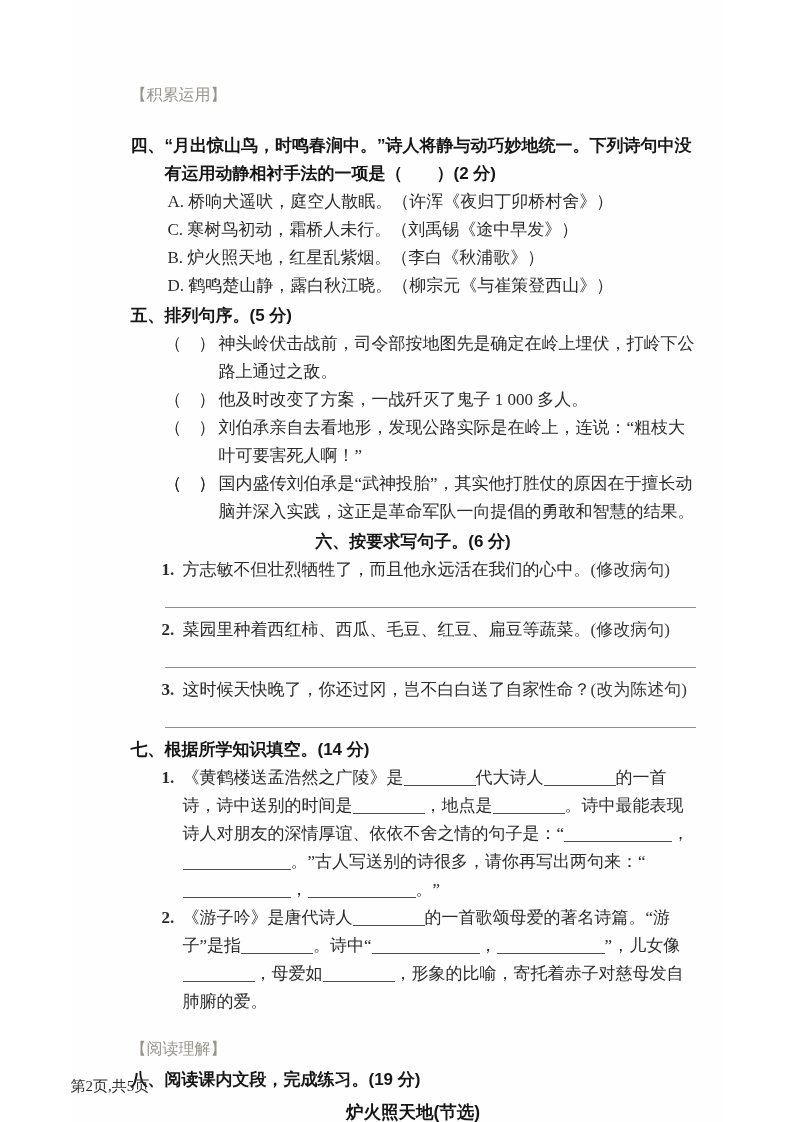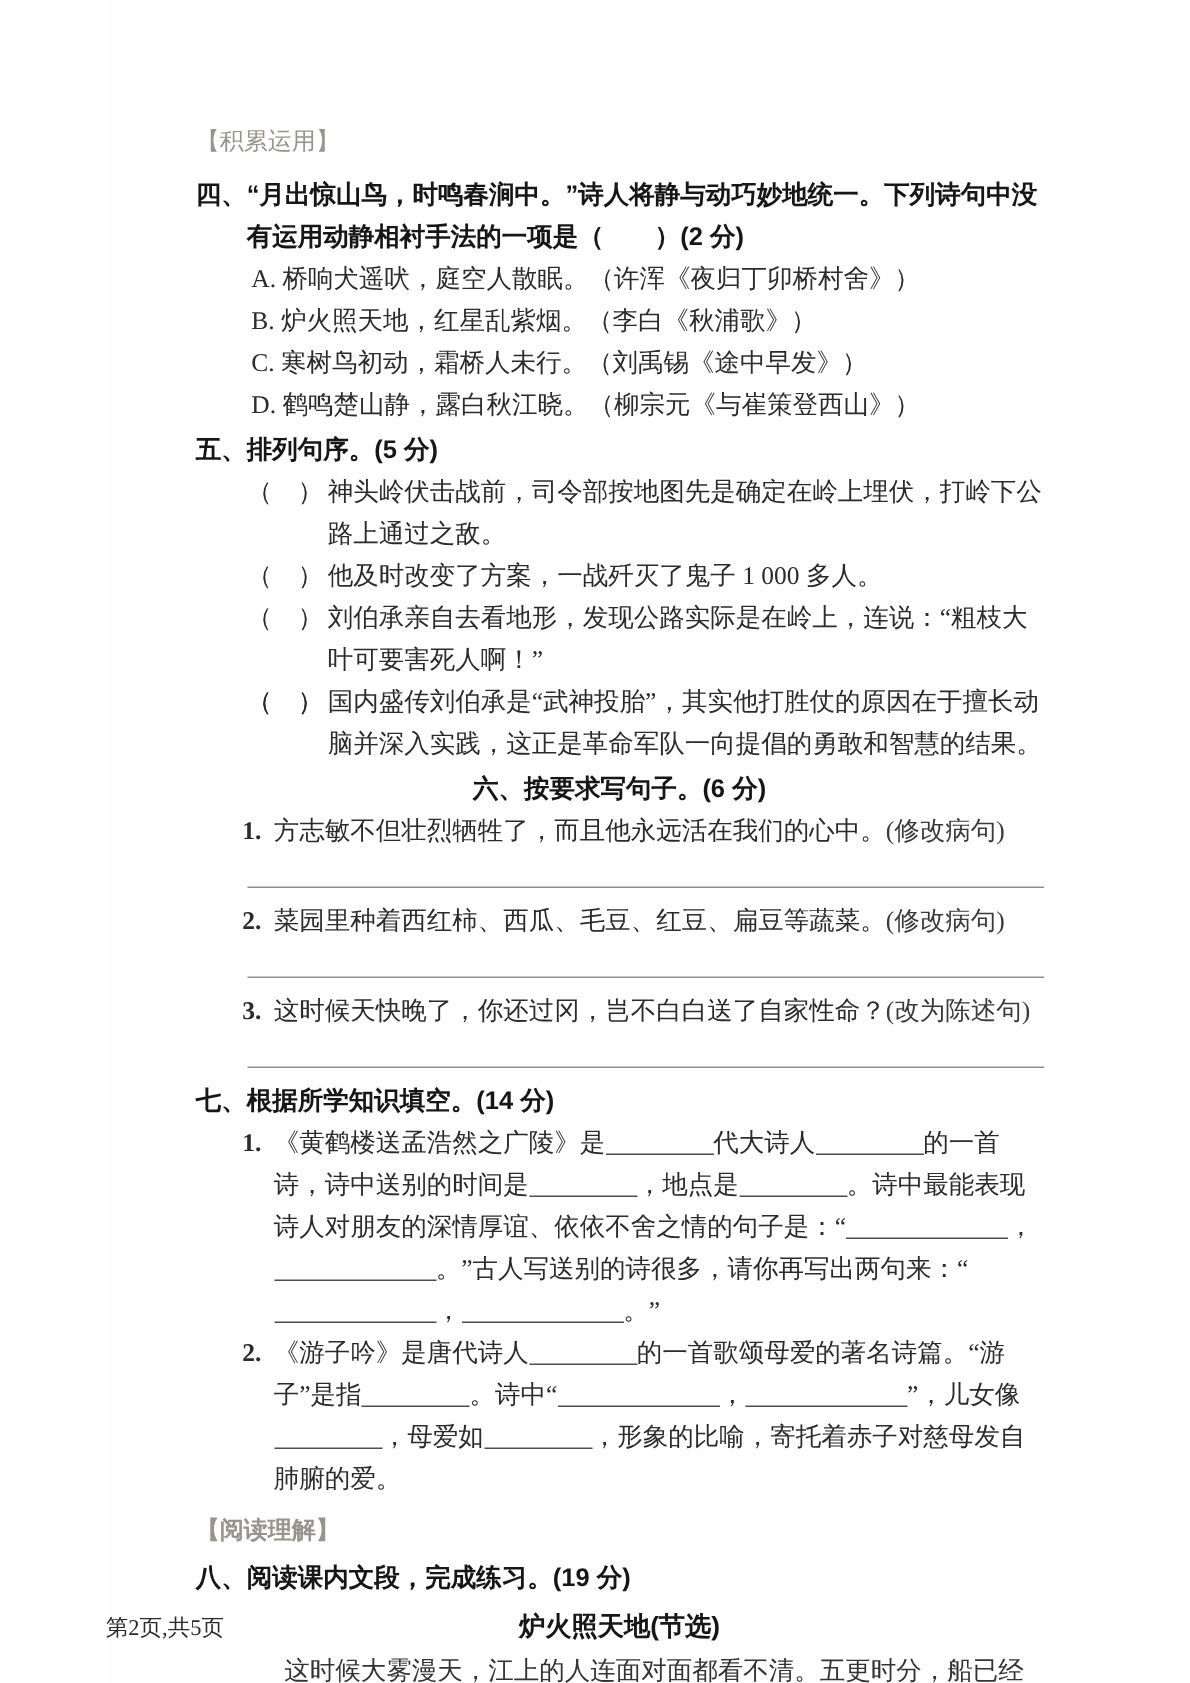--- a/index.html
+++ b/index.html
@@ -20,21 +20,21 @@
     font-family:"Liberation Sans","DejaVu Sans",sans-serif;
     color:#96948c;
     font-size:16px;
     line-height:26px;
   }
   .q-head {
     font-family:"Liberation Sans","DejaVu Sans",sans-serif;
     font-weight:bold;
     color:#161616;
   }
-  .q4-head { padding-left:34px; text-indent:-34px; margin-top:8px; }
+  .q4-head { padding-left:34px; text-indent:-34px; margin-top:24px; }
   .opt { padding-left:37px; }
   .q5-head { margin-top:2px; }
   .q5-item { position:relative; padding-left:88px; }
   .q5-item .paren { position:absolute; left:34px; top:0; }
   .q6-head { margin-top:2px;text-align:center; }
   .num-item { position:relative; padding-left:52px; }
   .item-num { position:absolute; left:31px; font-weight:bold; }
   .answer-line {
     margin:22px 0 8px 34px;
     border-bottom:1.5px solid #8f8f8f;
@@ -43,21 +43,21 @@
   .note { color:#3a3a3a; }
   .blank {
     display:inline-block;
     border-bottom:1.3px solid #4d4d4d;
     height:14px;
     vertical-align:-3px;
   }
   .bs { width:72px; }
   .bl { width:108px; }
   .q7-head { margin-top:6px; }
-  .reading-label { margin-top:8px;font-weight:bold; }
+  .reading-label { margin-top:20px; }
   .q8-head { margin-top:4px; }
   .essay-title {
     text-align:center;
     font-family:"Liberation Sans","DejaVu Sans",sans-serif;
     font-weight:bold;
     color:#161616;
     margin-top:4px;
     font-size:17.5px;
   }
   .essay-para {
@@ -75,22 +75,22 @@
 </style>
 </head>
 <body>
 
 <div class="page">
 
   <div class="sec-label">【积累运用】</div>
 
   <div class="q-head q4-head">四、“月出惊山鸟，时鸣春涧中。”诗人将静与动巧妙地统一。下列诗句中没有运用动静相衬手法的一项是（　　）(2 分)</div>
   <div class="opt">A. 桥响犬遥吠，庭空人散眠。（许浑《夜归丁卯桥村舍》）</div>
+  <div class="opt">C. 寒树鸟初动，霜桥人未行。（刘禹锡《途中早发》）</div>
   <div class="opt">B. 炉火照天地，红星乱紫烟。（李白《秋浦歌》）</div>
-  <div class="opt">C. 寒树鸟初动，霜桥人未行。（刘禹锡《途中早发》）</div>
   <div class="opt">D. 鹤鸣楚山静，露白秋江晓。（柳宗元《与崔策登西山》）</div>
 
   <div class="q-head q5-head">五、排列句序。(5 分)</div>
   <div class="q5-item">
     <span class="paren">（　）</span>
     <span>神头岭伏击战前，司令部按地图先是确定在岭上埋伏，打岭下公路上通过之敌。</span>
   </div>
   <div class="q5-item">
     <span class="paren">（　）</span>
     <span>他及时改变了方案，一战歼灭了鬼子 1 000 多人。</span>

